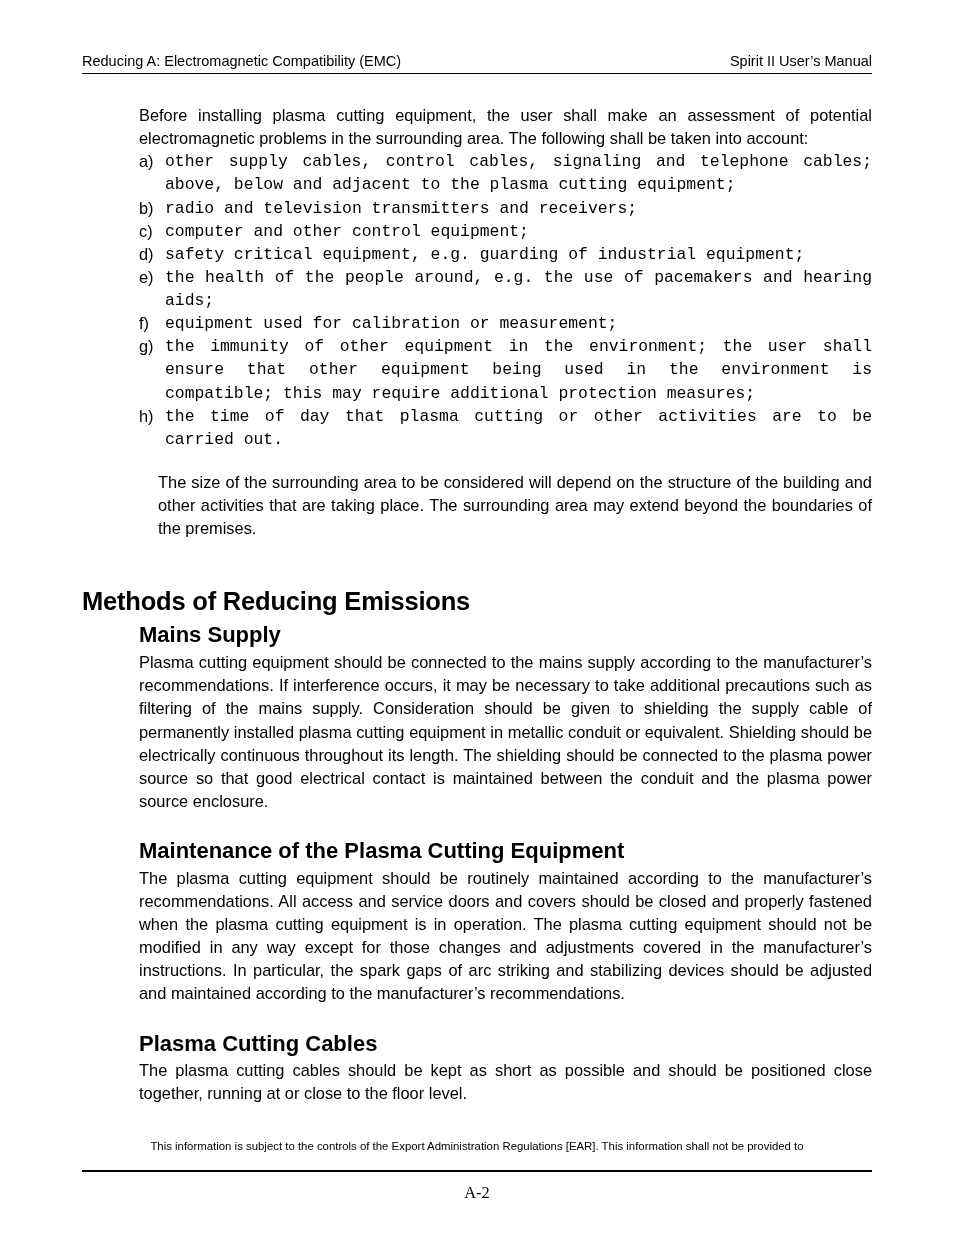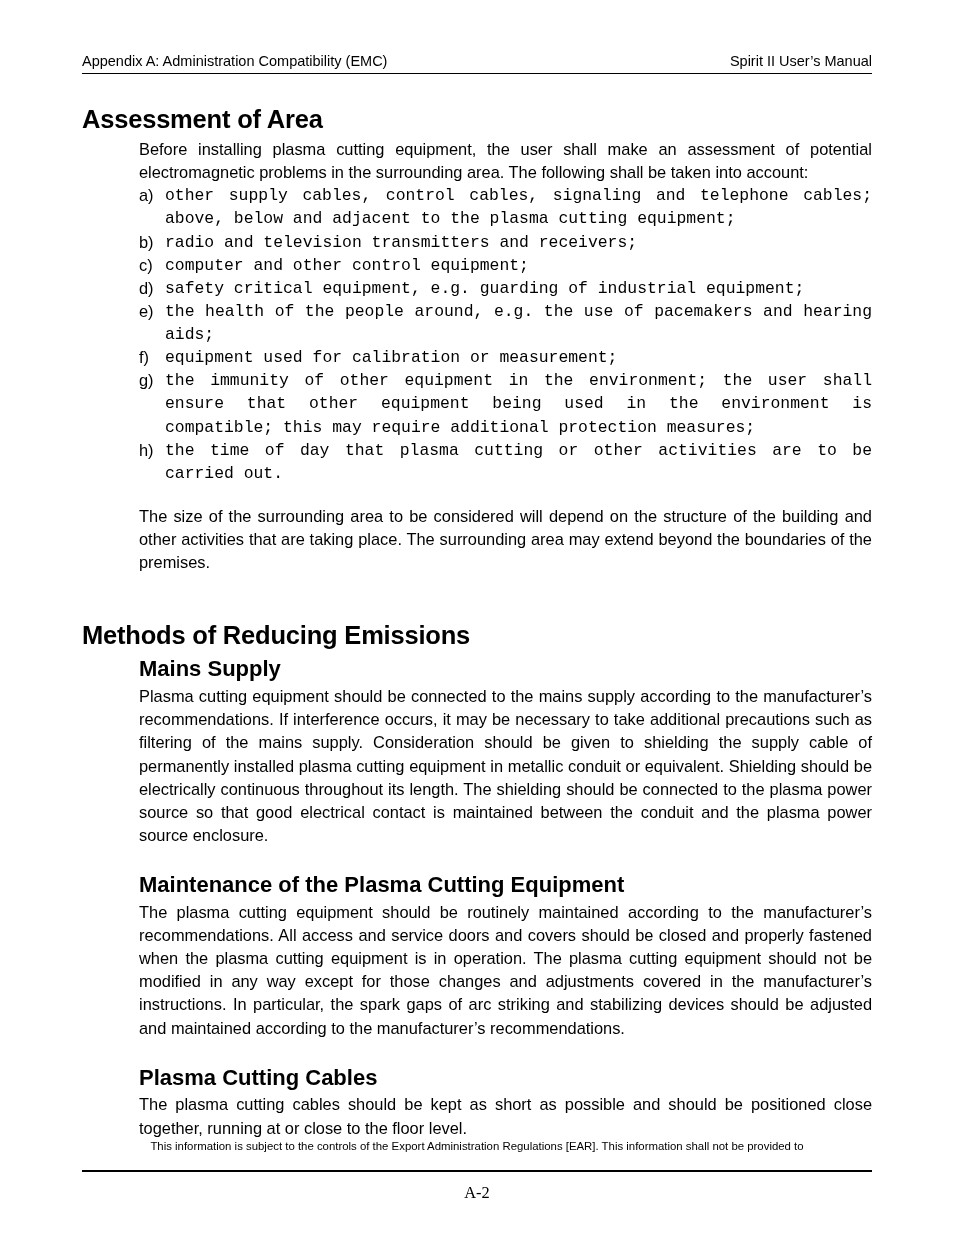--- a/index.html
+++ b/index.html
@@ -61,21 +61,21 @@
     width: 733px;
   }
 
   p.body-text {
     font-size: 16.4px;
     line-height: 1.41;
     margin: 0;
     text-align: justify;
     text-justify: inter-word;
   }
-  p.gap-top { margin-top: 20px; }
+  p.gap-top { margin-top: 20px; margin-left: 19px; }
 
   h2.sub-title {
     font-size: 22px;
     font-weight: bold;
     margin: 0;
     line-height: 1.4;
   }
   h2.sub-title.spaced { margin-top: 23px; }
 
   
@@ -123,27 +123,26 @@
     font-size: 16.4px;
     font-family: Liberation Serif, serif;
   }
 </style>
 </head>
 <body>
 
 <div class="page">
 
   <div class="page-header">
-    <span class="hdr-left">Appendix A: Administration Compatibility (EMC)</span>
+    <span class="hdr-left">Reducing A: Electromagnetic Compatibility (EMC)</span>
     <span class="hdr-right">Spirit II User’s Manual</span>
   </div>
 
   <div class="content">
 
-    <h1 class="section-title">Assessment of Area</h1>
 
     <div class="indent">
       <p class="body-text">Before installing plasma cutting equipment, the user shall make an assessment of potential electromagnetic problems in the surrounding area.  The following shall be taken into account:</p>
 
       <ol class="letter-list">
         <li>
           <span class="marker">a)</span>
           <span class="item-text">other supply cables, control cables, signaling and telephone cables; above, below and adjacent to the plasma cutting equipment;</span>
         </li>
         <li>

